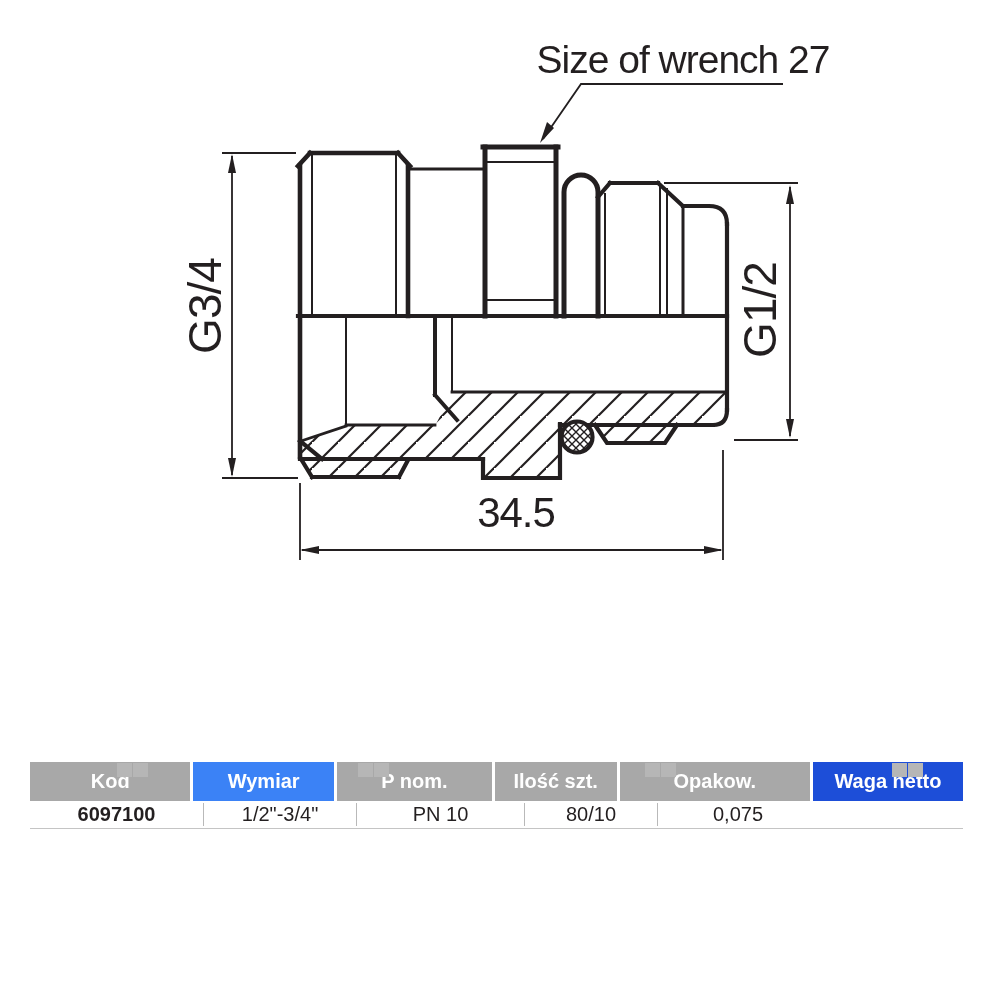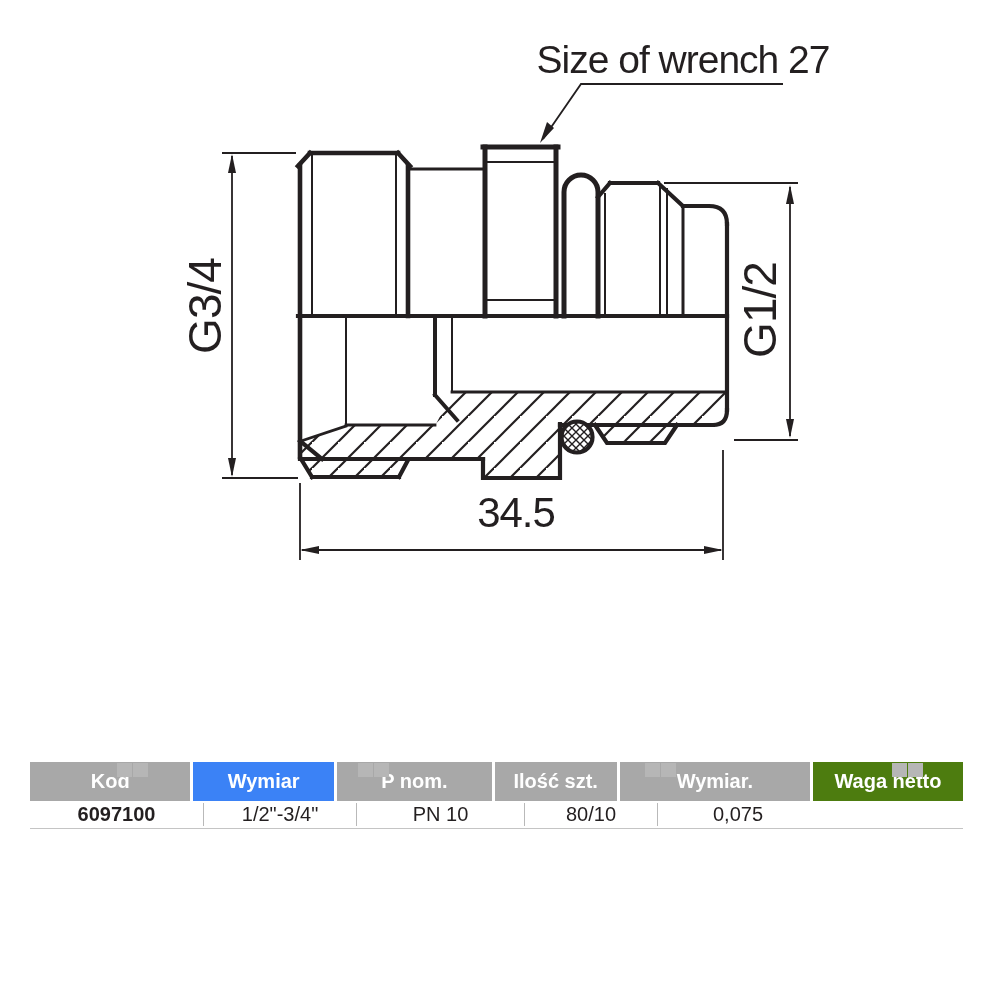--- a/index.html
+++ b/index.html
@@ -149,23 +149,23 @@
         <span class="wm" style="left:21px;background:#b6b6b6"></span>
         <span class="wm" style="left:37px;background:#b6b6b6"></span>
         <span>P nom.</span>
       </div>
       <div class="hdr-cell c3" style="background:#a8a8a8">
         <span>Ilość szt.</span>
       </div>
       <div class="hdr-cell c4" style="background:#a8a8a8">
         <span class="wm" style="left:25px;background:#b6b6b6"></span>
         <span class="wm" style="left:41px;background:#b6b6b6"></span>
-        <span>Wymiar.</span>
+        <span>Opakow.</span>
       </div>
-      <div class="hdr-cell c5" style="background:#4d7c0f">
+      <div class="hdr-cell c5" style="background:#1d4ed8">
         <span class="wm" style="left:79px;background:#b6b6b6"></span>
         <span class="wm" style="left:95px;background:#b6b6b6"></span>
         <span>Waga netto</span>
       </div>
     </div>
     <div class="val-row" style="border-bottom:1px solid #c4c4c4">
       <div class="val-cell c0">6097100</div>
       <div class="val-cell c1">1/2"-3/4"</div>
       <div class="val-cell c2">PN 10</div>
       <div class="val-cell c3">80/10</div>

